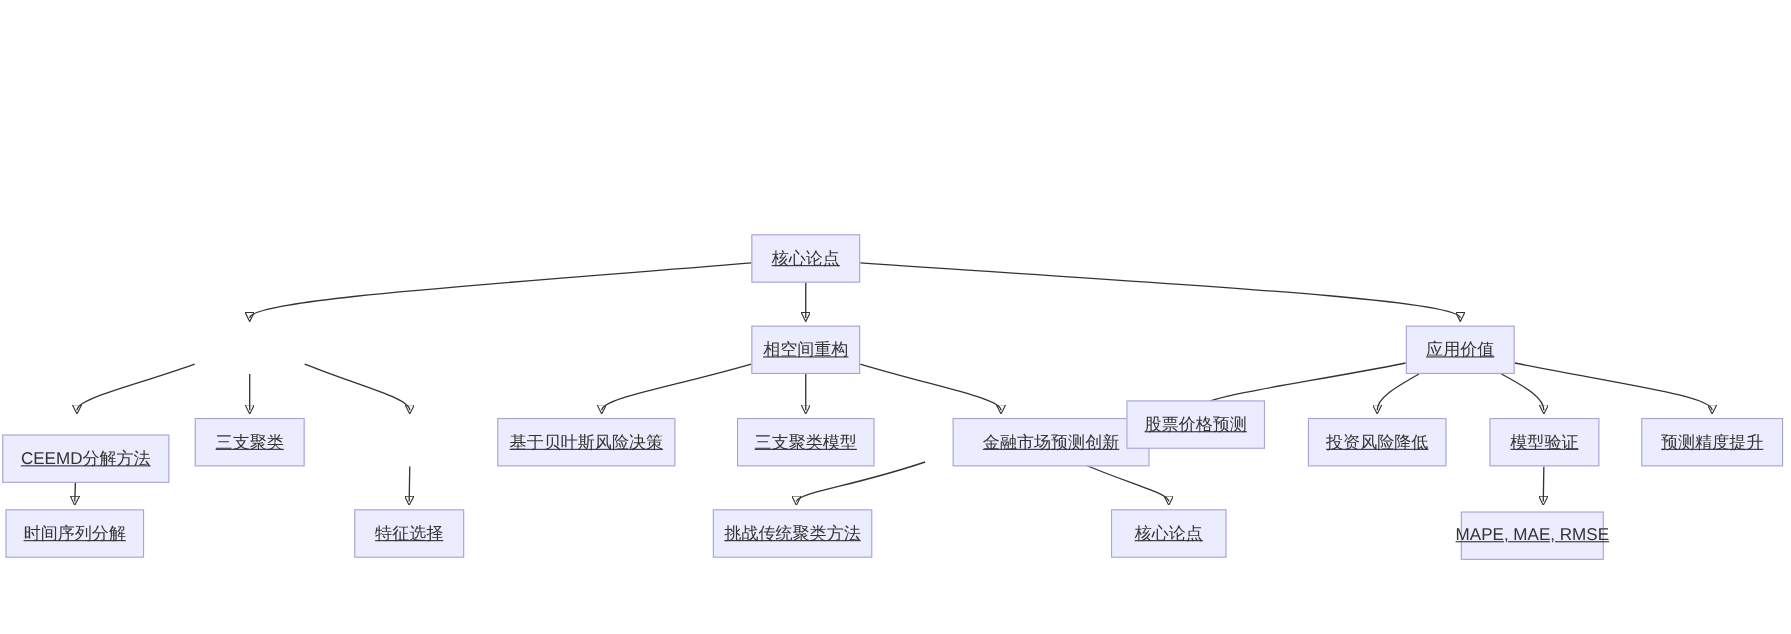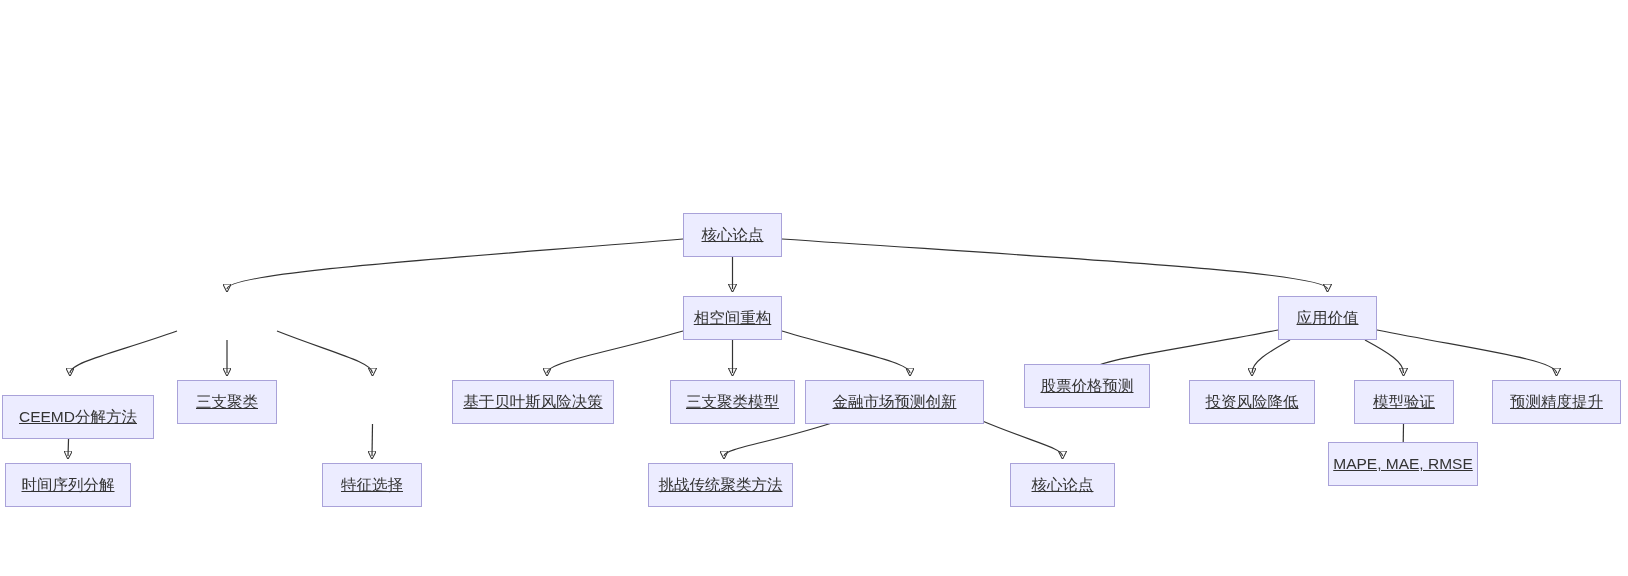--- a/index.html
+++ b/index.html
@@ -59,25 +59,25 @@
 
   <div class="node" style="left:683px;top:213px;width:99px">核心论点</div>
 
   <div class="node" style="left:683px;top:296px;width:99px">相空间重构</div>
   <div class="node" style="left:1278px;top:296px;width:99px">应用价值</div>
 
   <div class="node" style="left:2px;top:395px;width:152px">CEEMD分解方法</div>
   <div class="node" style="left:177px;top:380px;width:100px">三支聚类</div>
   <div class="node" style="left:452px;top:380px;width:162px">基于贝叶斯风险决策</div>
   <div class="node" style="left:670px;top:380px;width:125px">三支聚类模型</div>
-  <div class="node" style="left:805px;top:380px;width:179px">金融市场预测创新</div>
+  <div class="node" style="left:866px;top:380px;width:179px">金融市场预测创新</div>
   <div class="node" style="left:1024px;top:364px;width:126px">股票价格预测</div>
   <div class="node" style="left:1189px;top:380px;width:126px">投资风险降低</div>
   <div class="node" style="left:1354px;top:380px;width:100px">模型验证</div>
   <div class="node" style="left:5px;top:463px;width:126px">时间序列分解</div>
 
   <div class="node" style="left:1492px;top:380px;width:129px">预测精度提升</div>
   <div class="node" style="left:322px;top:463px;width:100px">特征选择</div>
   <div class="node" style="left:648px;top:463px;width:145px">挑战传统聚类方法</div>
   <div class="node" style="left:1010px;top:463px;width:105px">核心论点</div>
-  <div class="node" style="left:1328px;top:442px;width:150px">MAPE, MAE, RMSE</div>
+  <div class="node" style="left:1328px;top:465px;width:130px">MAPE, MAE, RMSE</div>
 
 </div>
 
 </body></html>

